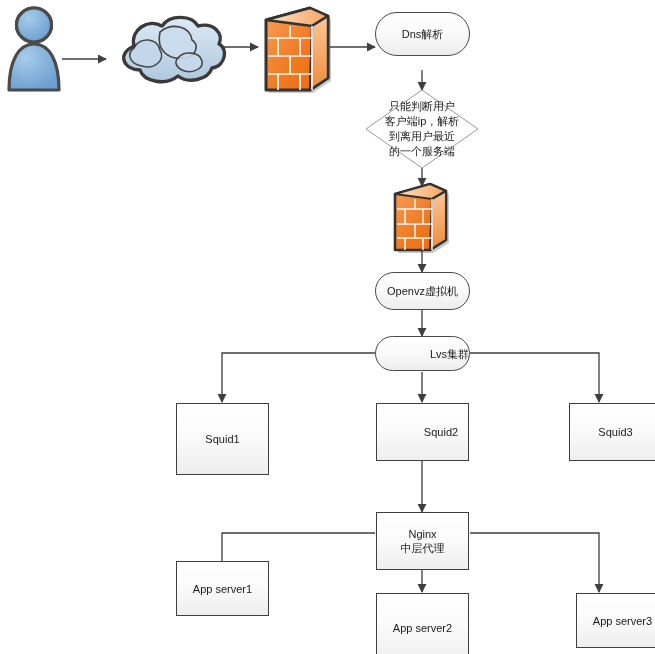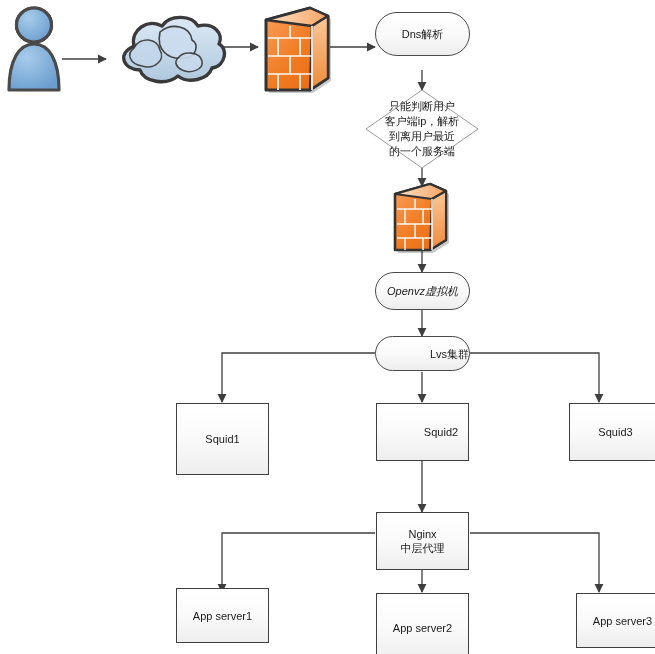--- a/index.html
+++ b/index.html
@@ -175,21 +175,21 @@
   <span>Dns解析</span>
 </div>
 
 <div class="diamond-label lbl2" style="left:357px;top:92px;width:130px;height:74px;">
   <span>只能判断用户
 客户端ip，解析
 到离用户最近
 的一个服务端</span>
 </div>
 
-<div class="node roundnode" style="left:375px;top:272px;width:95px;height:38px;font-style:italic;">
+<div class="node roundnode" style="left:375px;top:272px;width:95px;height:38px;">
   <span>Openvz虚拟机</span>
 </div>
 
 <div class="node roundnode" style="left:375px;top:336px;width:95px;height:35px;justify-content:flex-end;">
   <span>Lvs集群</span>
 </div>
 
 <div class="node boxnode" style="left:176px;top:403px;width:93px;height:72px;">
   <span>Squid1</span>
 </div>
@@ -198,21 +198,21 @@
 </div>
 <div class="node boxnode" style="left:569px;top:403px;width:93px;height:58px;">
   <span>Squid3</span>
 </div>
 
 <div class="node boxnode" style="left:376px;top:512px;width:93px;height:58px;">
   <span class="lbl2">Nginx
 中层代理</span>
 </div>
 
-<div class="node boxnode" style="left:176px;top:588px;width:93px;height:55px;">
+<div class="node boxnode" style="left:176px;top:561px;width:93px;height:55px;">
   <span>App server1</span>
 </div>
 <div class="node boxnode" style="left:376px;top:593px;width:93px;height:69px;">
   <span>App server2</span>
 </div>
 <div class="node boxnode" style="left:553px;top:593px;width:93px;height:55px;margin-left:23px;">
   <span>App server3</span>
 </div>
 
 </body></html>

